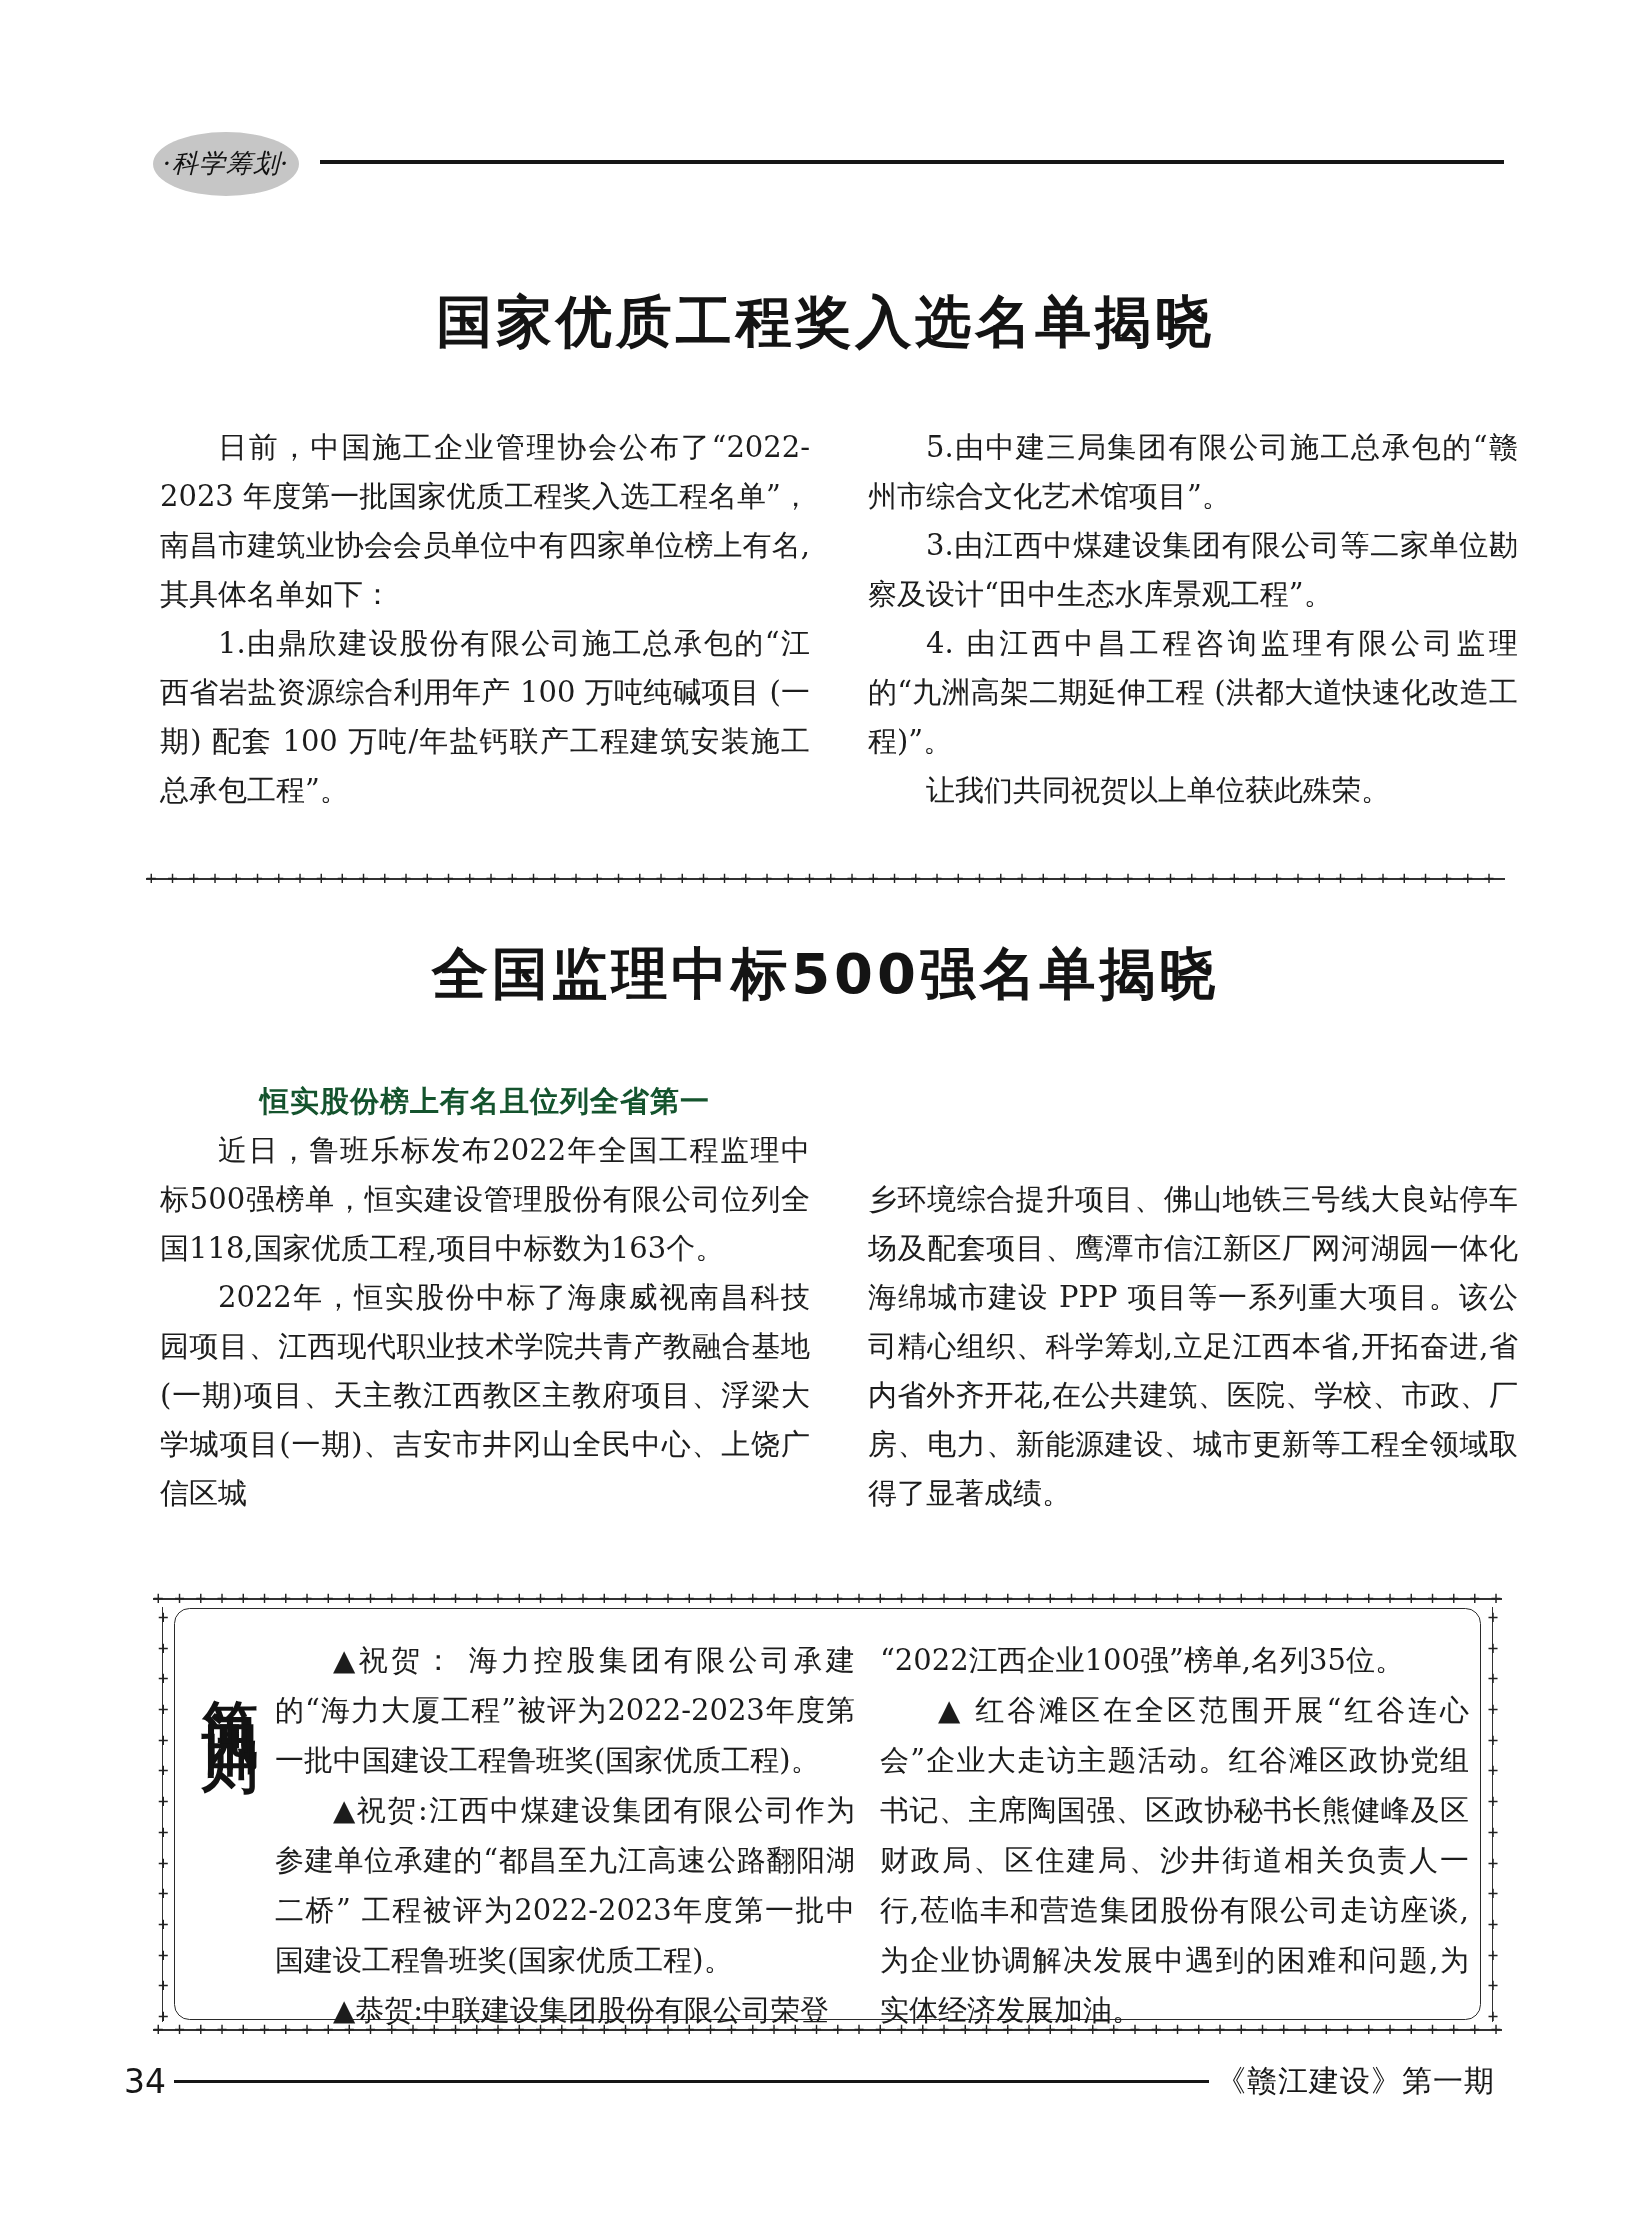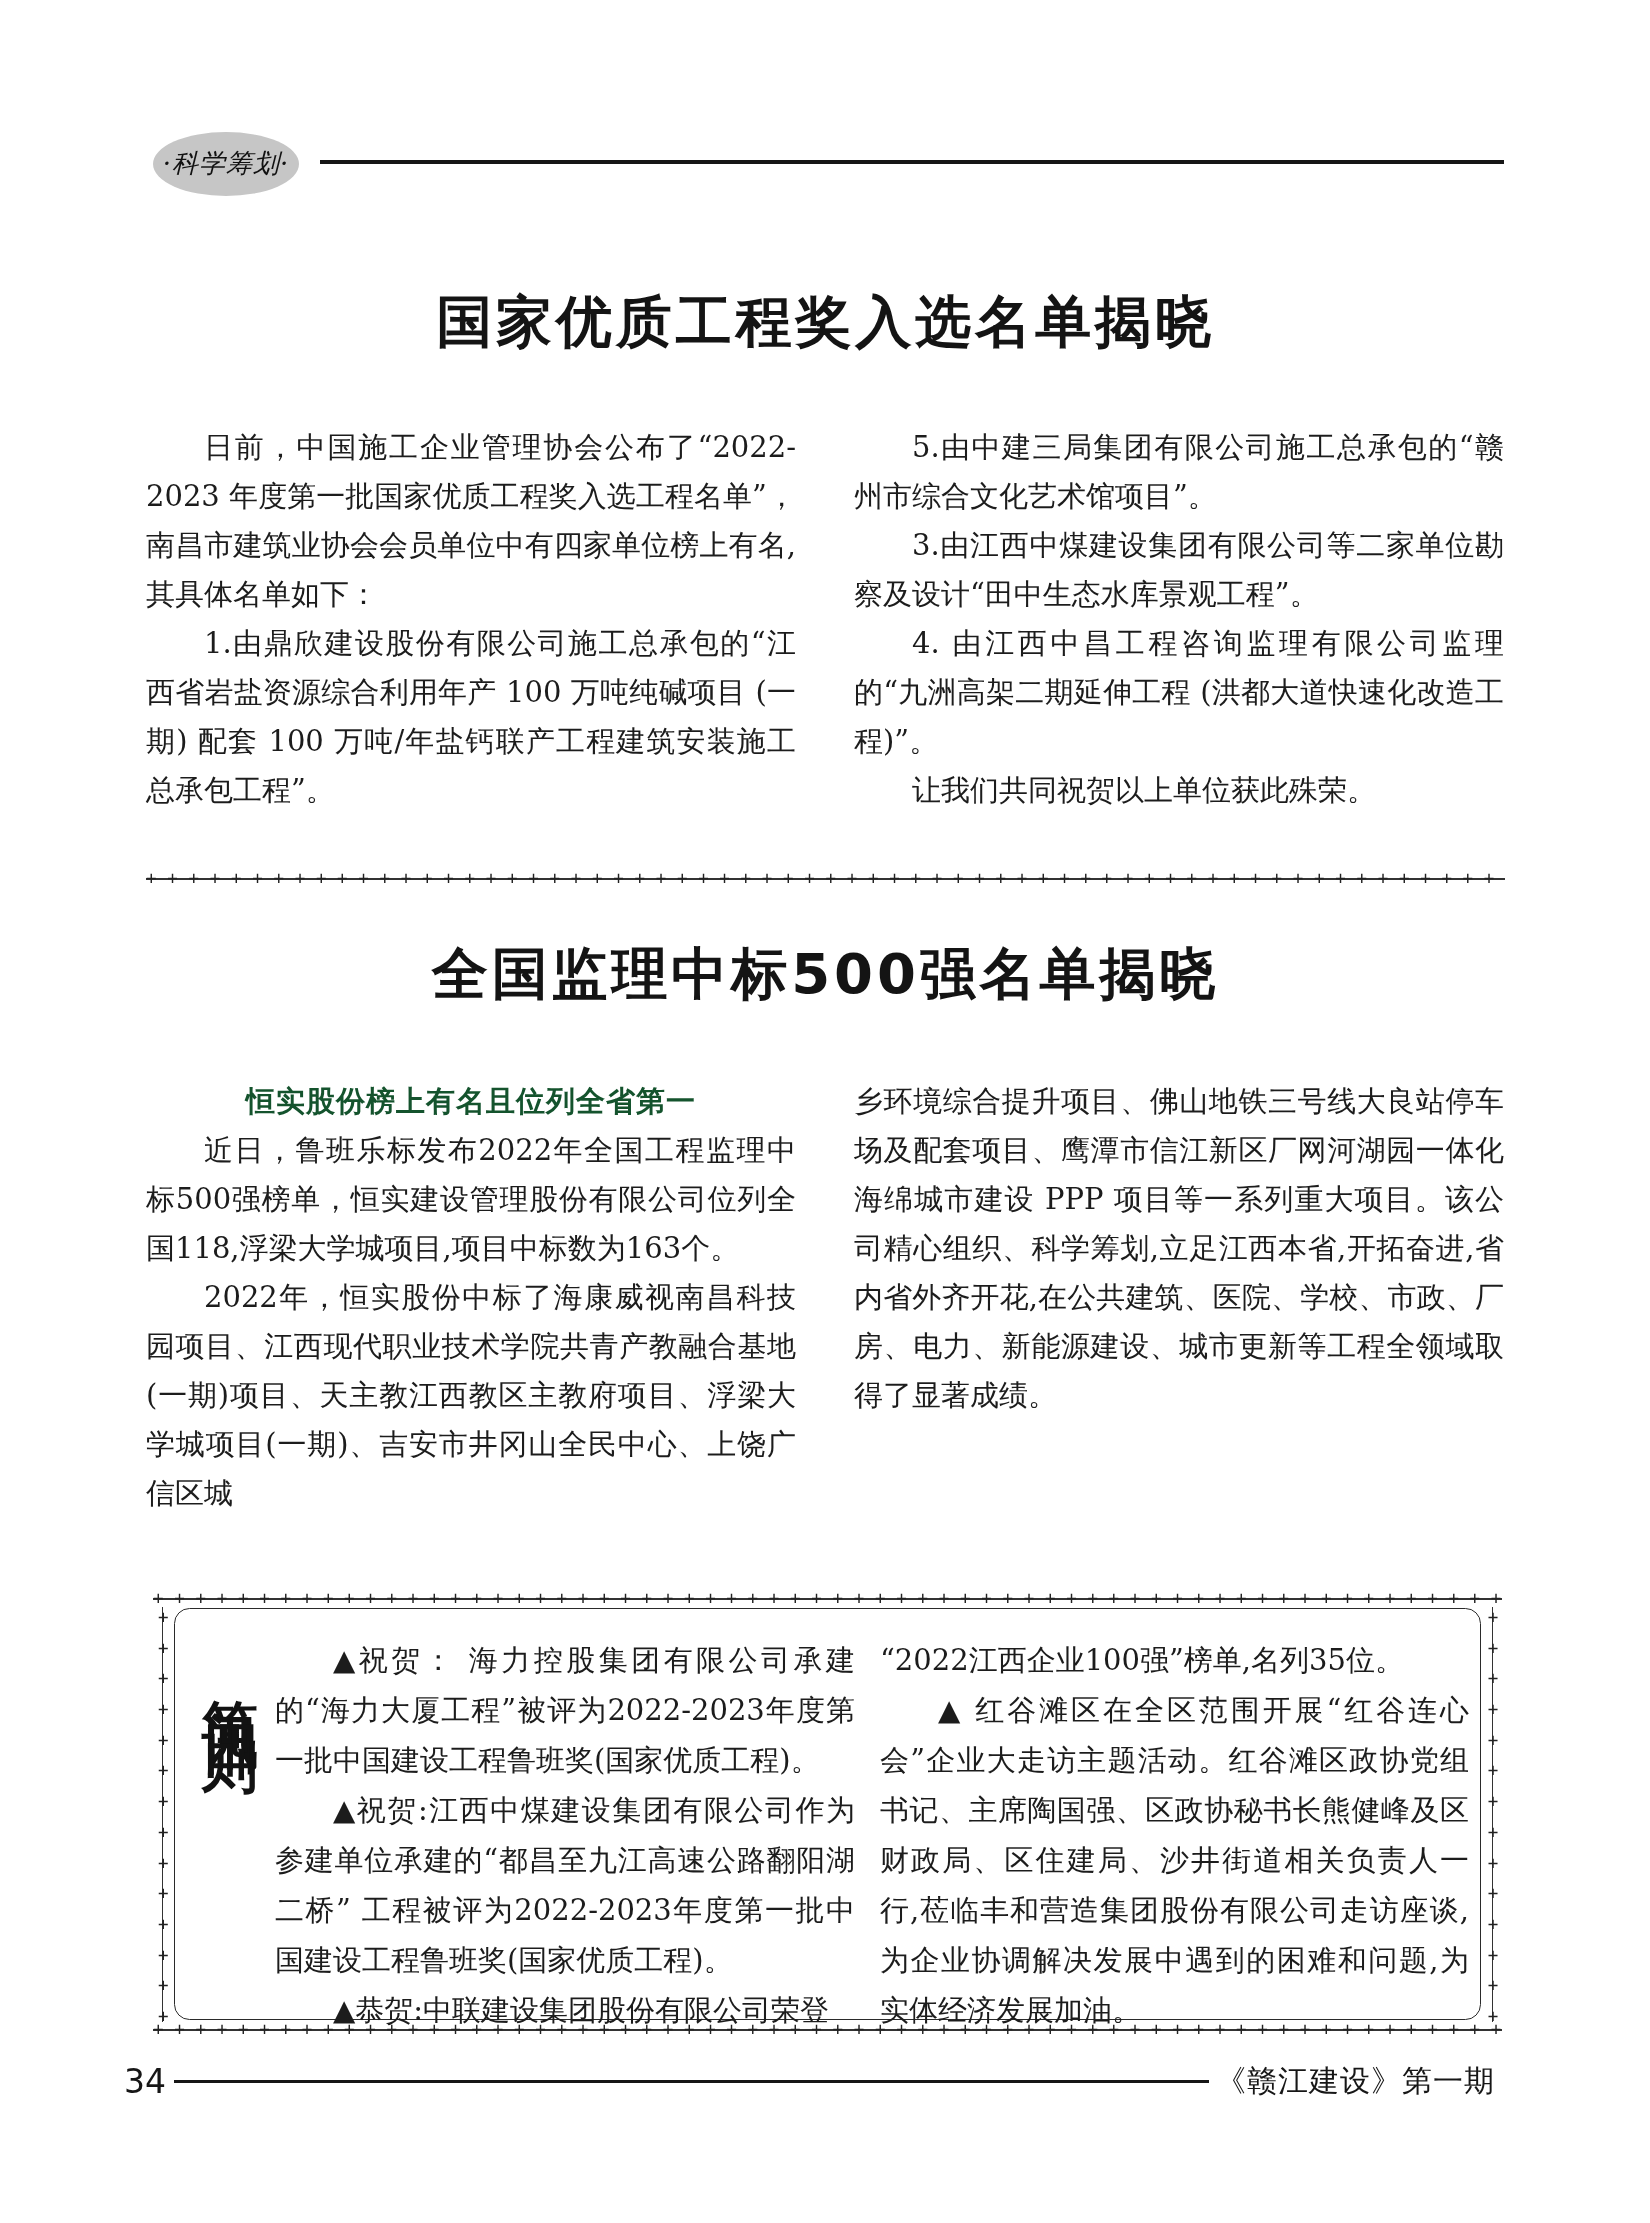--- a/index.html
+++ b/index.html
@@ -35,21 +35,21 @@
     text-align:center;
     font-family:"DejaVu Sans","Liberation Sans",sans-serif;
     font-weight:900;
     font-size:56px;
     letter-spacing:3.9px;
     color:#141414;
   }
   #a1-title { top:285px; }
   #a2-title { top:937px; }
   
-  .cols { position:absolute; left:146px; width:1359px; display:flex; }
+  .cols { position:absolute; left:160px; width:1359px; display:flex;align-items:flex-end; }
   .col { width:650px; }
   .col + .col { margin-left:58px; }
   #a1-cols { top:423px; }
   #a2-cols { top:1077px; }
   .para, .para-noindent {
     font-size:29px;
     line-height:49px;
     text-align:justify;
     color:#1c1c1c;
   }
@@ -155,21 +155,21 @@
       <p class="para">让我们共同祝贺以上单位获此殊荣。</p>
     </div>
   </div>
 
   <div class="cross-strip h" id="mid-divider">++++++++++++++++++++++++++++++++++++++++++++++++++++++++++++++++</div>
 
   <h1 class="big-title" id="a2-title">全国监理中标500强名单揭晓</h1>
   <div class="cols" id="a2-cols">
     <div class="col">
       <div class="subtitle">恒实股份榜上有名且位列全省第一</div>
-      <p class="para">近日，鲁班乐标发布2022年全国工程监理中标500强榜单，恒实建设管理股份有限公司位列全国118,浮梁大学城项目,项目中标数为163个。</p>
+      <p class="para">近日，鲁班乐标发布2022年全国工程监理中标500强榜单，恒实建设管理股份有限公司位列全国118,国家优质工程,项目中标数为163个。</p>
       <p class="para">2022年，恒实股份中标了海康威视南昌科技园项目、江西现代职业技术学院共青产教融合基地(一期)项目、天主教江西教区主教府项目、浮梁大学城项目(一期)、吉安市井冈山全民中心、上饶广信区城</p>
     </div>
     <div class="col">
       <p class="para-noindent">乡环境综合提升项目、佛山地铁三号线大良站停车场及配套项目、鹰潭市信江新区厂网河湖园一体化海绵城市建设 PPP 项目等一系列重大项目。该公司精心组织、科学筹划,立足江西本省,开拓奋进,省内省外齐开花,在公共建筑、医院、学校、市政、厂房、电力、新能源建设、城市更新等工程全领域取得了显著成绩。</p>
     </div>
   </div>
 
   <div class="briefs-box">
     <div class="cross-strip h edge-top">++++++++++++++++++++++++++++++++++++++++++++++++++++++++++++++++</div>
     <div class="cross-strip h edge-bottom">++++++++++++++++++++++++++++++++++++++++++++++++++++++++++++++++</div>

